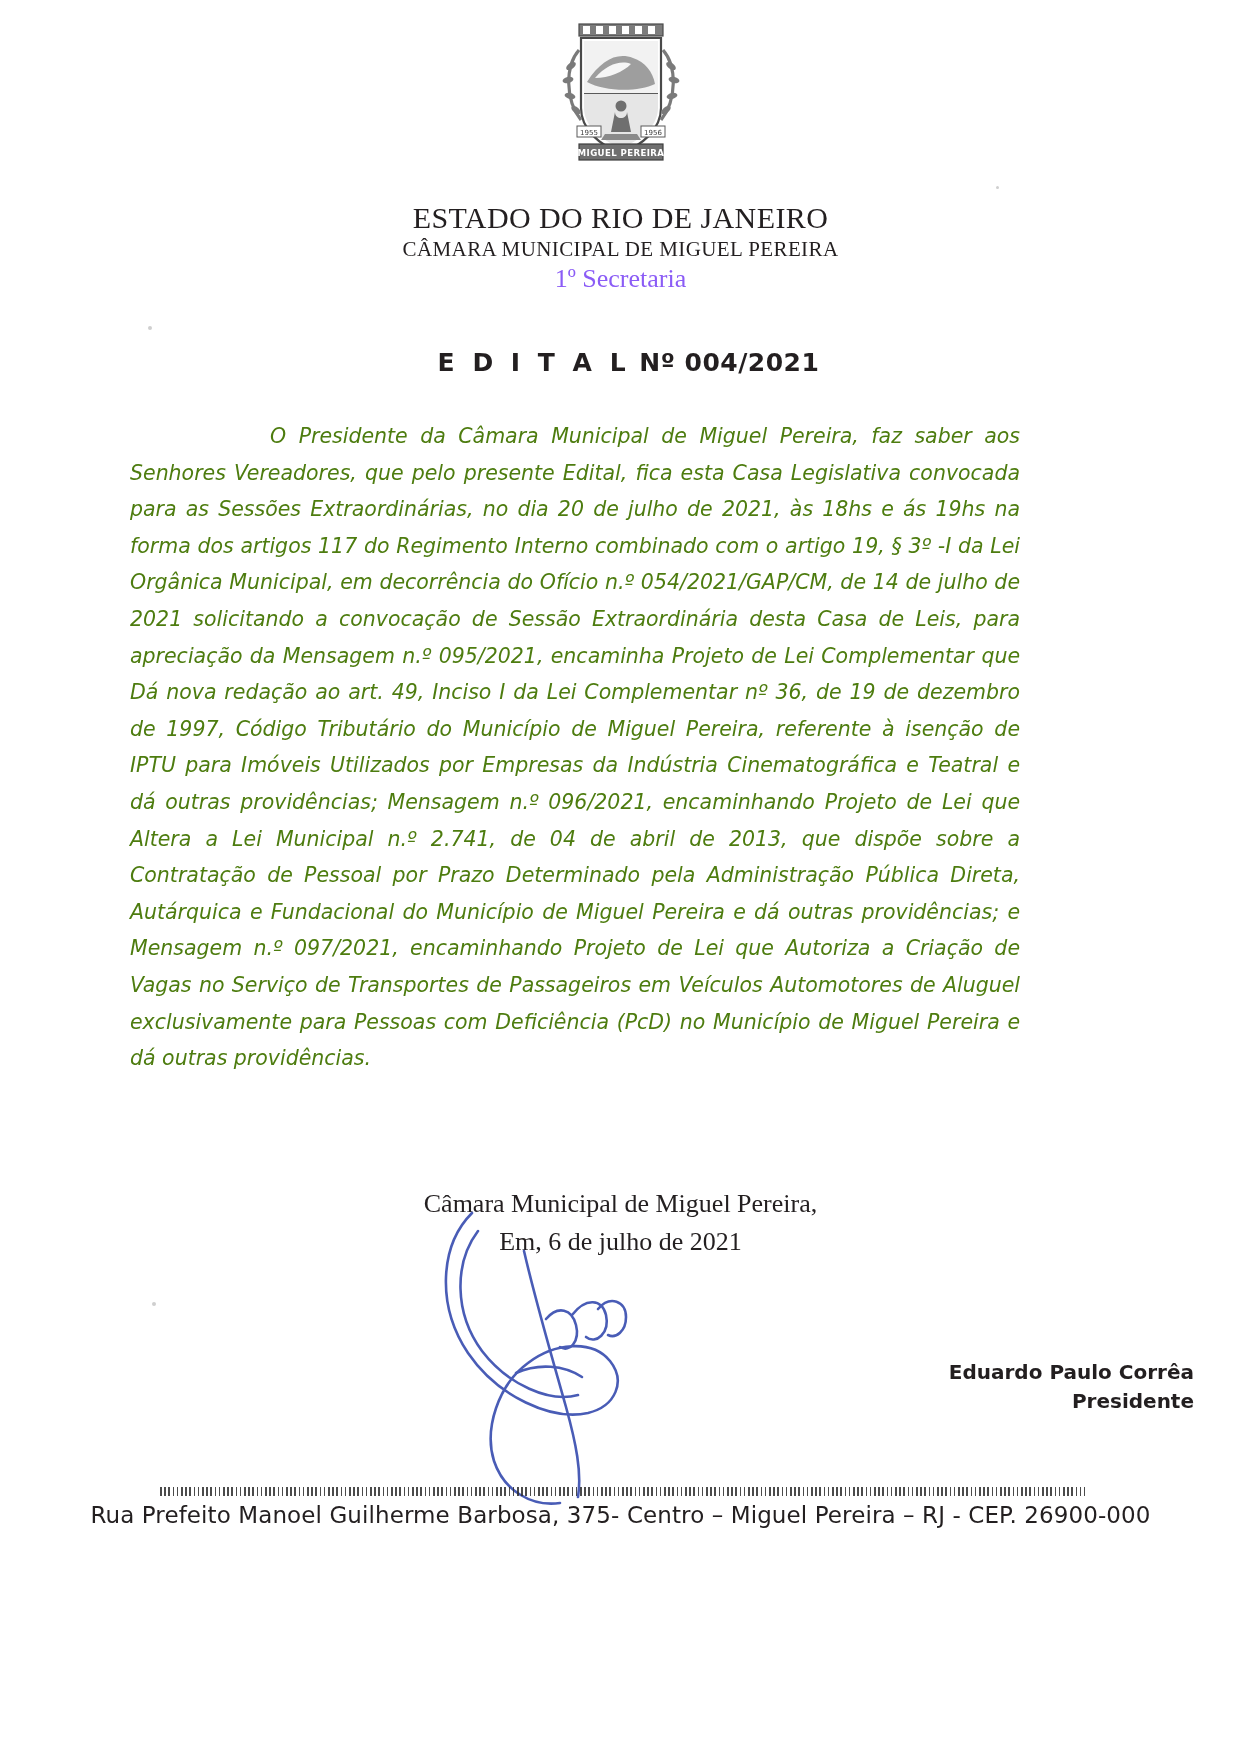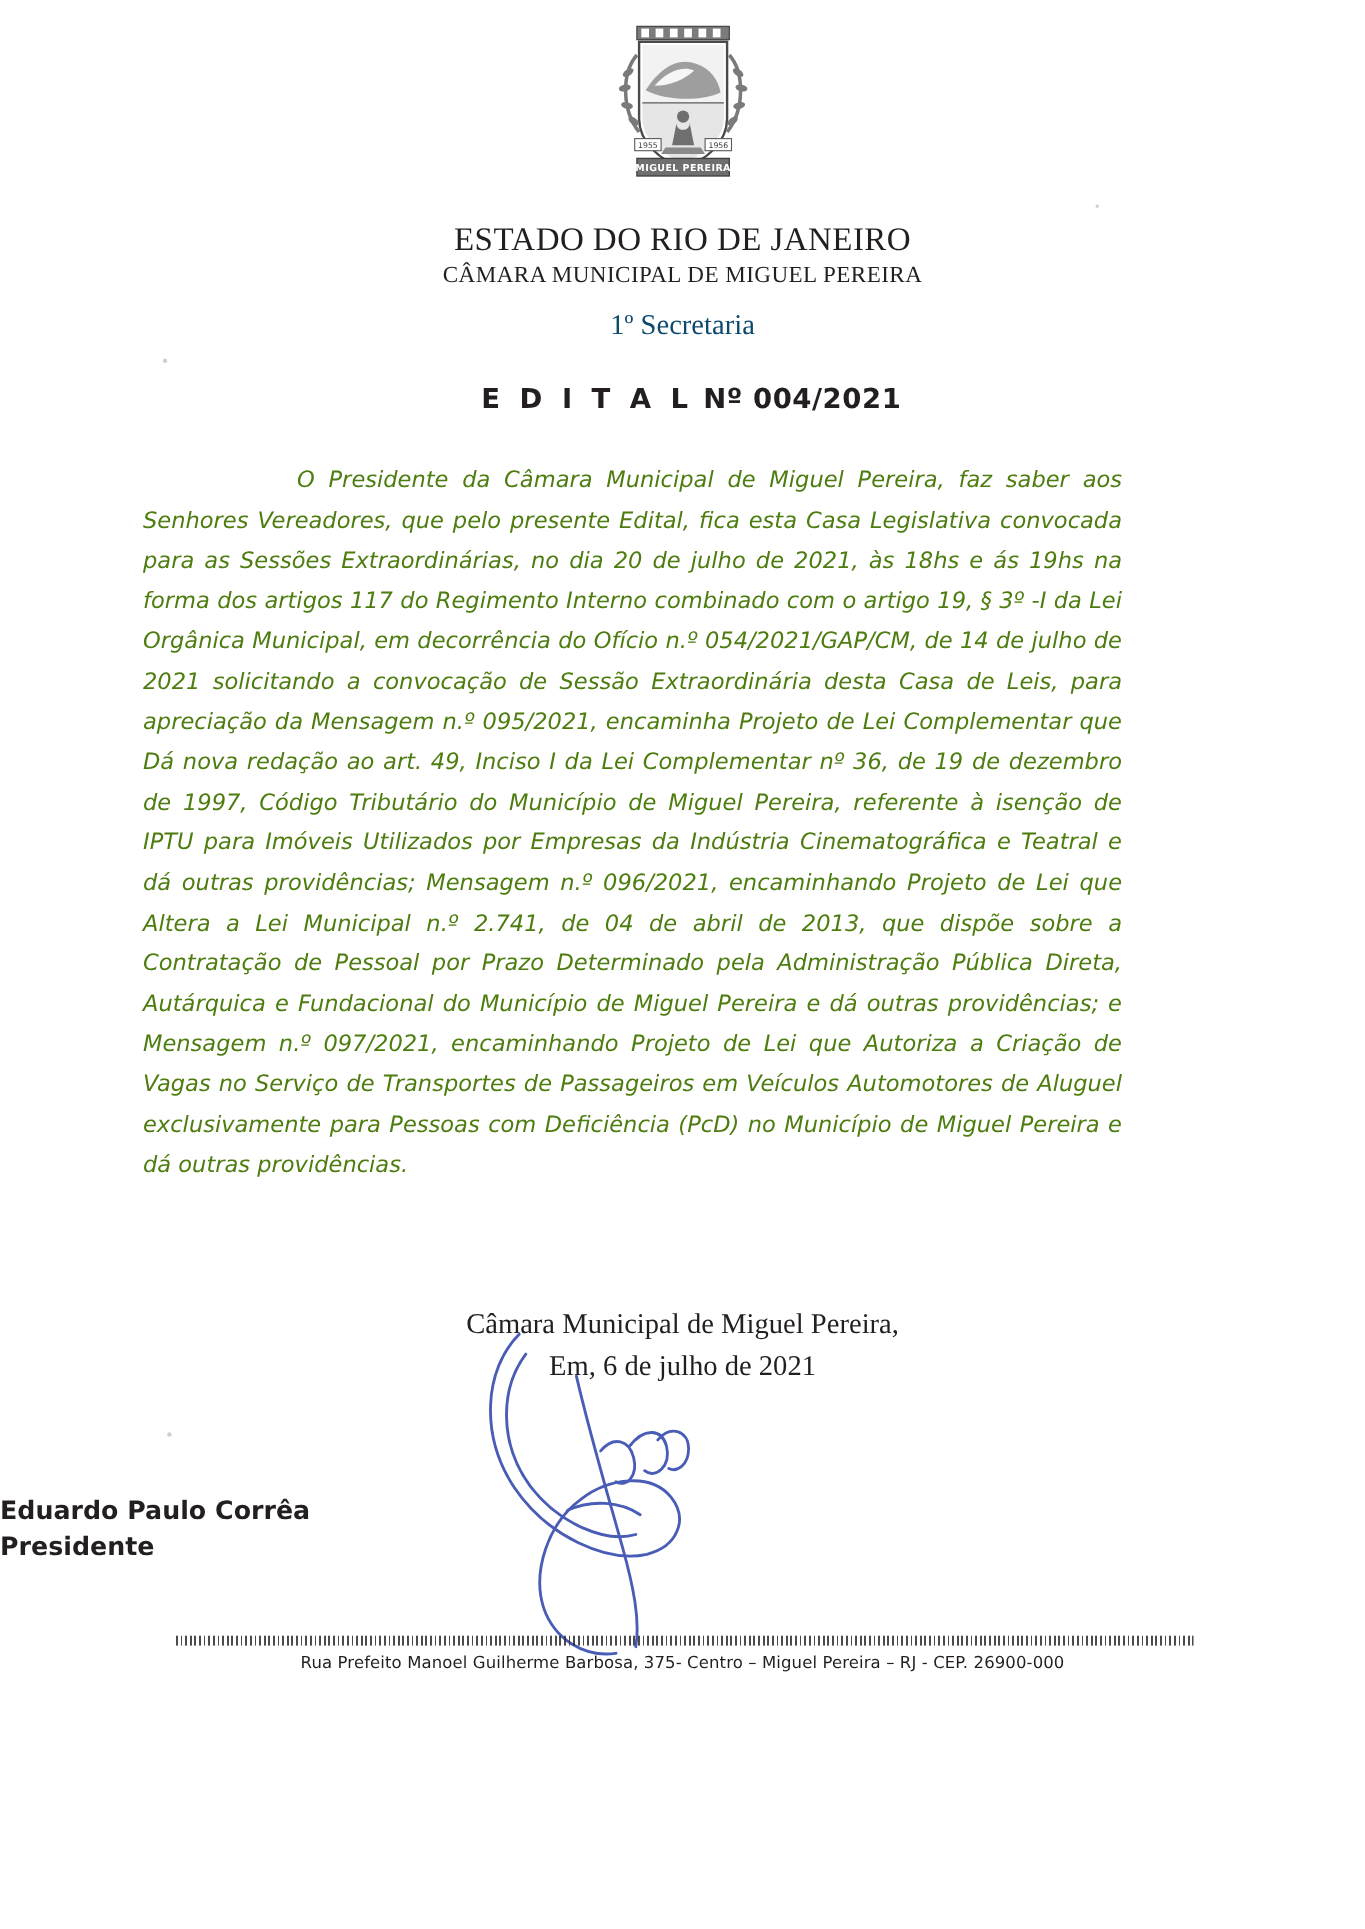--- a/index.html
+++ b/index.html
@@ -56,22 +56,22 @@
   }
   .header .line2 {
     font-size: 21px;
     letter-spacing: 0.4px;
     line-height: 1.22;
     color: #231f20;
   }
   .header .line3 {
     font-size: 26px;
     line-height: 1.3;
-    margin-top: 17px;
-    color: #0c4a6e;
+    margin-top: 0;
+    color: #8b5cf6;
   }
 
   
   .doc-title {
     position: absolute;
     top: 348px;
     left: 0;
     width: 1241px;
     text-align: center;
     font-family: "DejaVu Sans", sans-serif;
@@ -113,24 +113,24 @@
     line-height: 1.45;
     color: #231f20;
   }
 
   
   .signature-name {
     position: absolute;
     top: 1358px;
     left: 0;
     width: 1194px;
-    text-align: left;
+    text-align: right;
     font-family: "DejaVu Sans", sans-serif;
     font-weight: bold;
-    font-size: 23px;
+    font-size: 20px;
     line-height: 1.45;
     color: #231f20;
   }
 
   
   .ink {
     position: absolute;
     top: 1185px;
     left: 420px;
     width: 280px;
@@ -151,21 +151,21 @@
         rgba(255,255,255,0) 1.6px, rgba(255,255,255,0) 4.2px);
     opacity: 0.85;
   }
   .footer-text {
     position: absolute;
     top: 1502px;
     left: 0;
     width: 1241px;
     text-align: center;
     font-family: "DejaVu Sans", sans-serif;
-    font-size: 15px;
+    font-size: 23px;
     letter-spacing: 0.1px;
     color: #231f20;
   }
 
   
   .speck {
     position: absolute;
     background: #cfcfcf;
     border-radius: 50%;
   }

